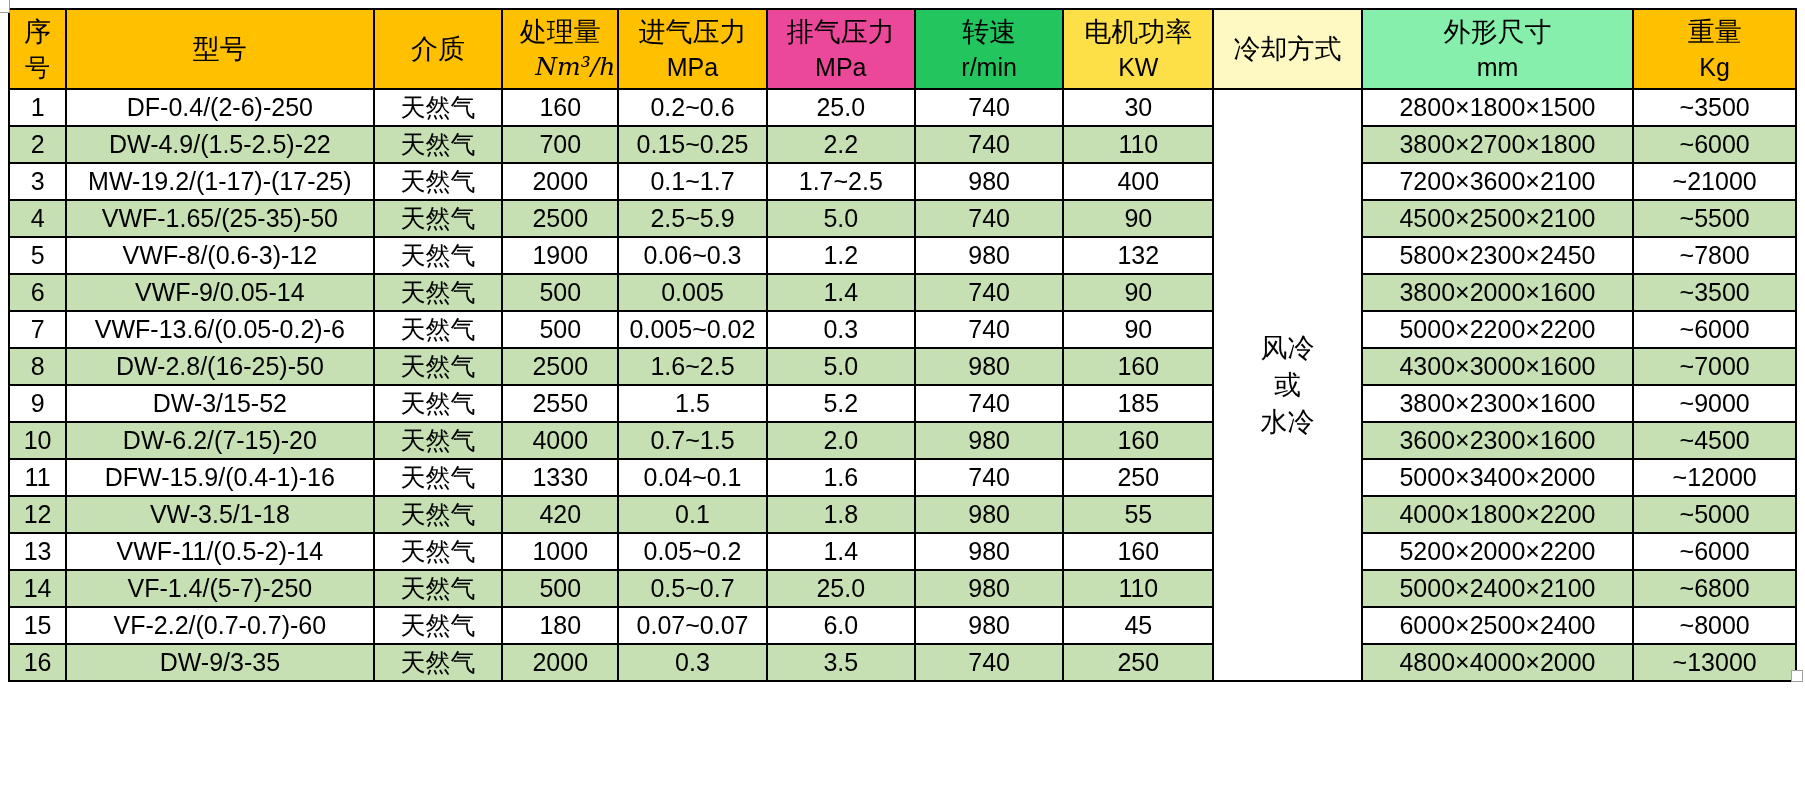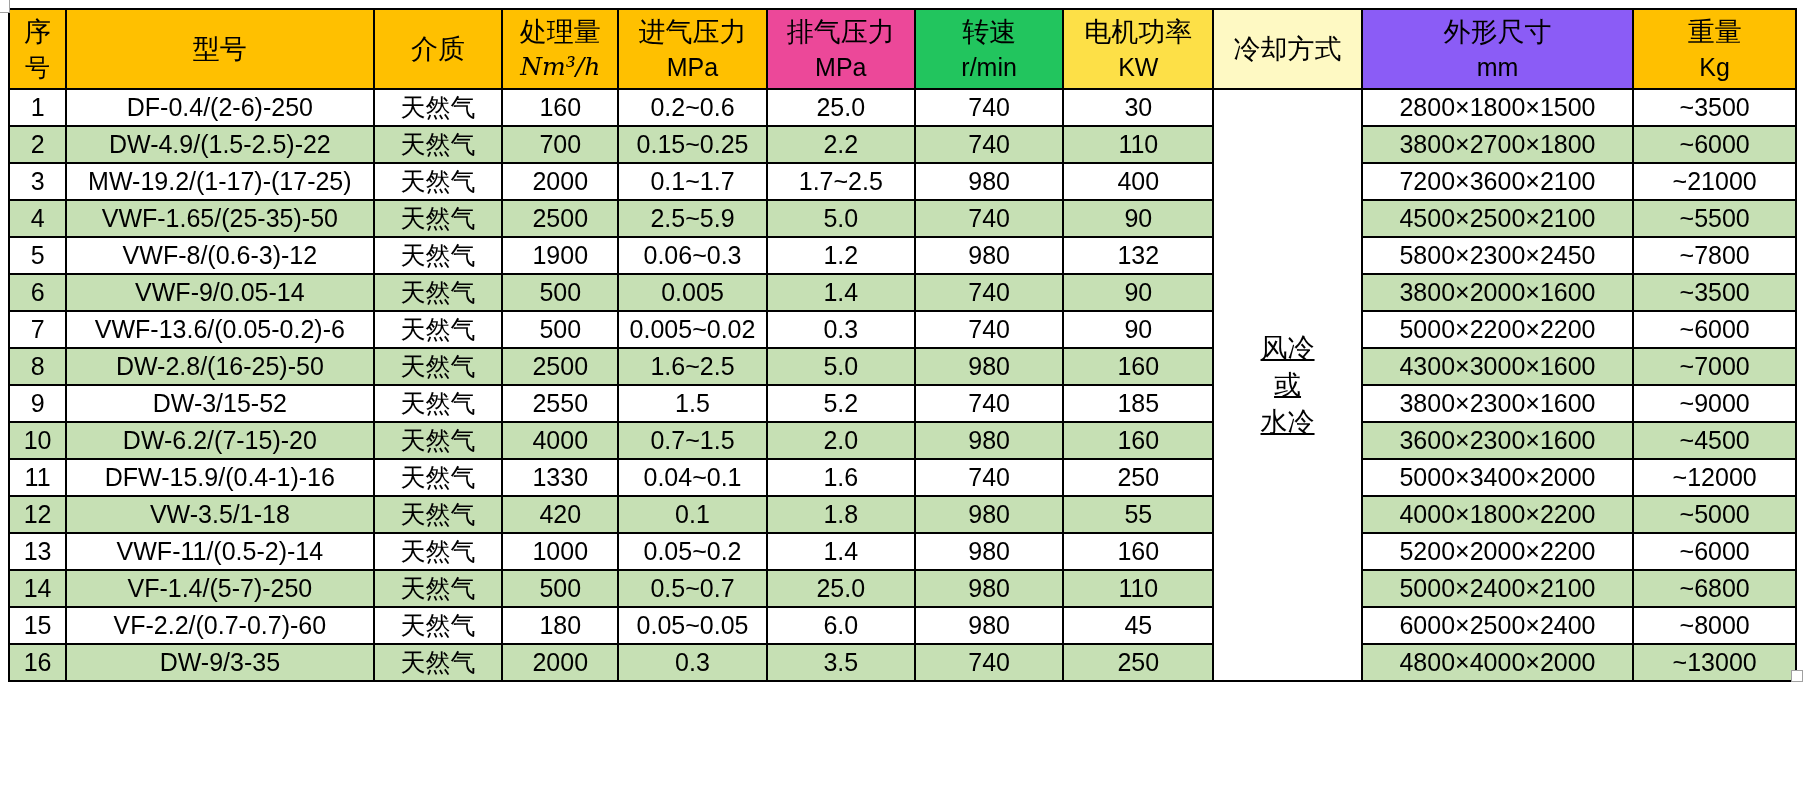--- a/index.html
+++ b/index.html
@@ -34,32 +34,33 @@
     height: 78px;
     font-weight: normal;
     font-size: 27px;
   }
   thead th .l1 { display: block; line-height: 36px; }
   thead th .l2 { display: block; line-height: 34px; font-size: 25px; }
   thead th .l2:empty { display: none; }
   th[data-name="header-capacity"] .l2 {
     font-style: italic;
     font-family: "DejaVu Serif", serif;
+    text-align: right;
   }
   tbody td {
     height: 35px;
     font-size: 25px;
     background: #ffffff;
   }
   tbody tr.green td { background: #C6E0B4; }
   td.cooling-cell, tbody tr.green td.cooling-cell {
     background: #ffffff;
     font-size: 27px;
   }
-  td.cooling-cell div { line-height: 37px; text-decoration: underline; }
+  td.cooling-cell div { line-height: 37px; }
   .corner-artifact {
     position: absolute;
     background: #ffffff;
     border: 1px solid #a0a0a0;
   }
   .artifact-tl { top: 0; left: 0; width: 9px; height: 12px; border-left: none; border-top: none; }
   .artifact-br { top: 670px; right: 2px; width: 10px; height: 10px; }
 </style>
 </head>
 <body>
@@ -110,21 +111,21 @@
           <span class="l2" data-name="header-speed-line2">r/min</span>
         </th>
         <th data-name="header-motor-power" style="background:#fde047">
           <span class="l1" data-name="header-power-line1">电机功率</span>
           <span class="l2" data-name="header-power-line2">KW</span>
         </th>
         <th data-name="header-cooling" style="background:#fef9c3">
           <span class="l1" data-name="header-cooling-line1">冷却方式</span>
 
         </th>
-        <th data-name="header-dimensions" style="background:#8b5cf6">
+        <th data-name="header-dimensions" style="background:#86efac">
           <span class="l1" data-name="header-dims-line1">外形尺寸</span>
           <span class="l2" data-name="header-dims-line2">mm</span>
         </th>
         <th data-name="header-weight" style="background:#FFC000">
           <span class="l1" data-name="header-weight-line1">重量</span>
           <span class="l2" data-name="header-weight-line2">Kg</span>
         </th>
       </tr>
     </thead>
     <tbody id="table-body" data-name="table-body">
@@ -299,21 +300,21 @@
     <td data-name="cell-speed">980</td>
     <td data-name="cell-motor-power">110</td>
     <td data-name="cell-dimensions">5000×2400×2100</td>
     <td data-name="cell-weight">~6800</td>
   </tr>
         <tr data-name="table-row">
     <td data-name="cell-no">15</td>
     <td data-name="cell-model">VF-2.2/(0.7-0.7)-60</td>
     <td data-name="cell-medium">天然气</td>
     <td data-name="cell-capacity">180</td>
-    <td data-name="cell-inlet-pressure">0.05~0.05</td>
+    <td data-name="cell-inlet-pressure">0.07~0.07</td>
     <td data-name="cell-discharge-pressure">6.0</td>
     <td data-name="cell-speed">980</td>
     <td data-name="cell-motor-power">45</td>
     <td data-name="cell-dimensions">6000×2500×2400</td>
     <td data-name="cell-weight">~8000</td>
   </tr>
         <tr data-name="table-row" class="green">
     <td data-name="cell-no">16</td>
     <td data-name="cell-model">DW-9/3-35</td>
     <td data-name="cell-medium">天然气</td>

